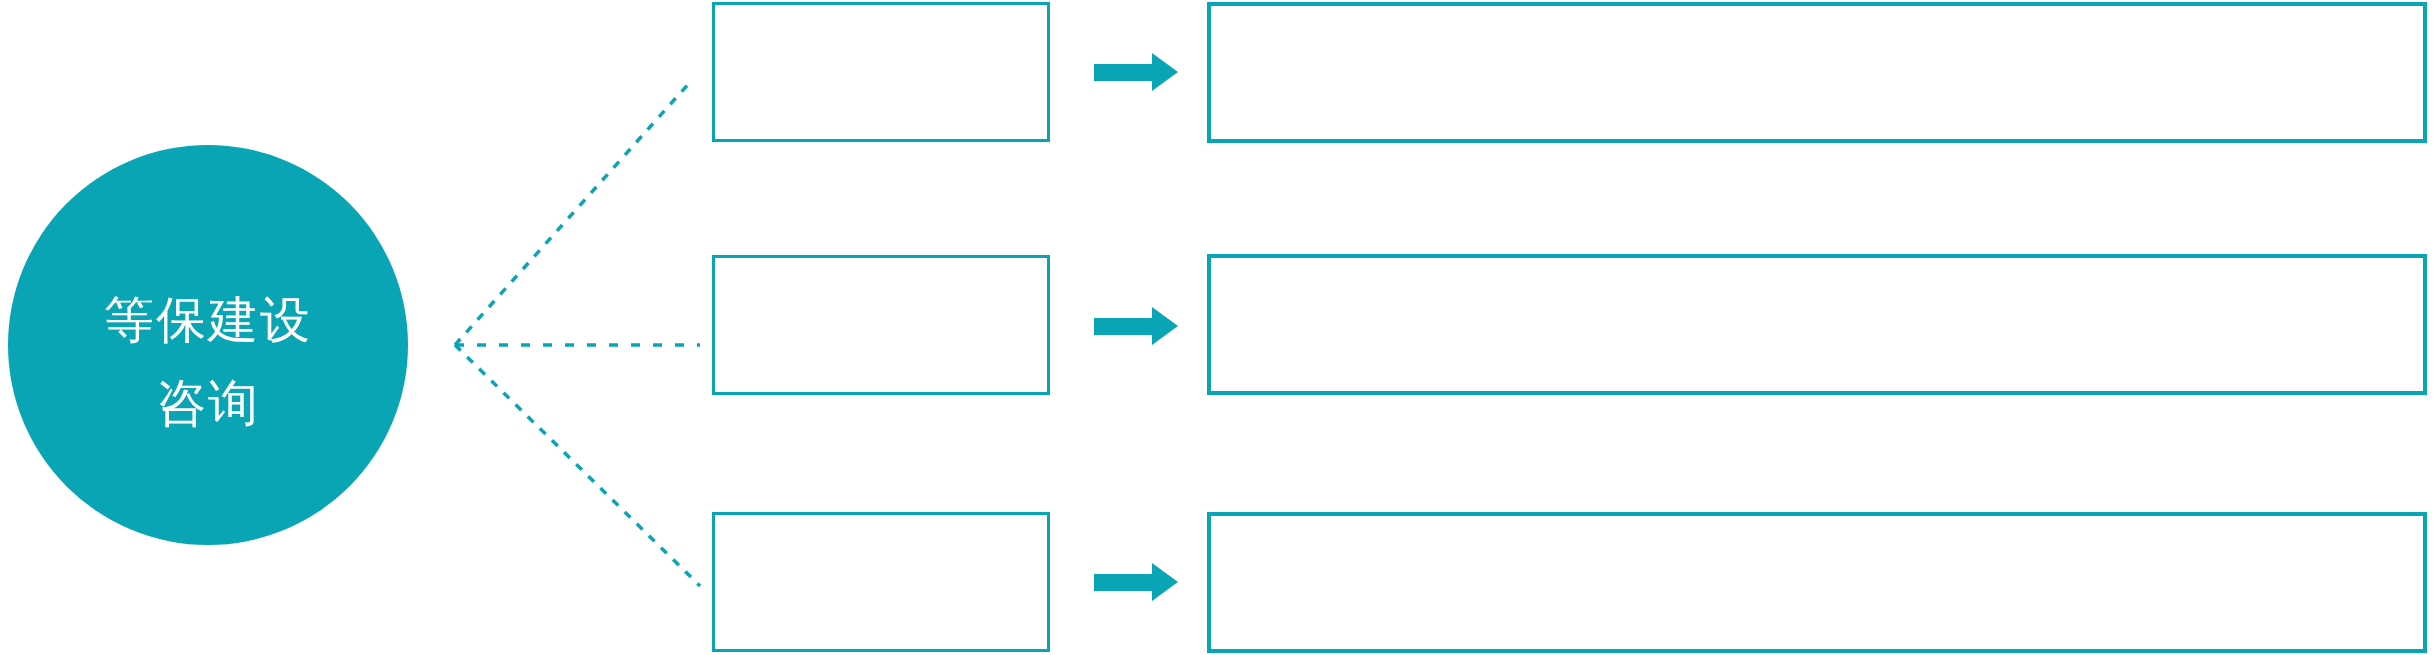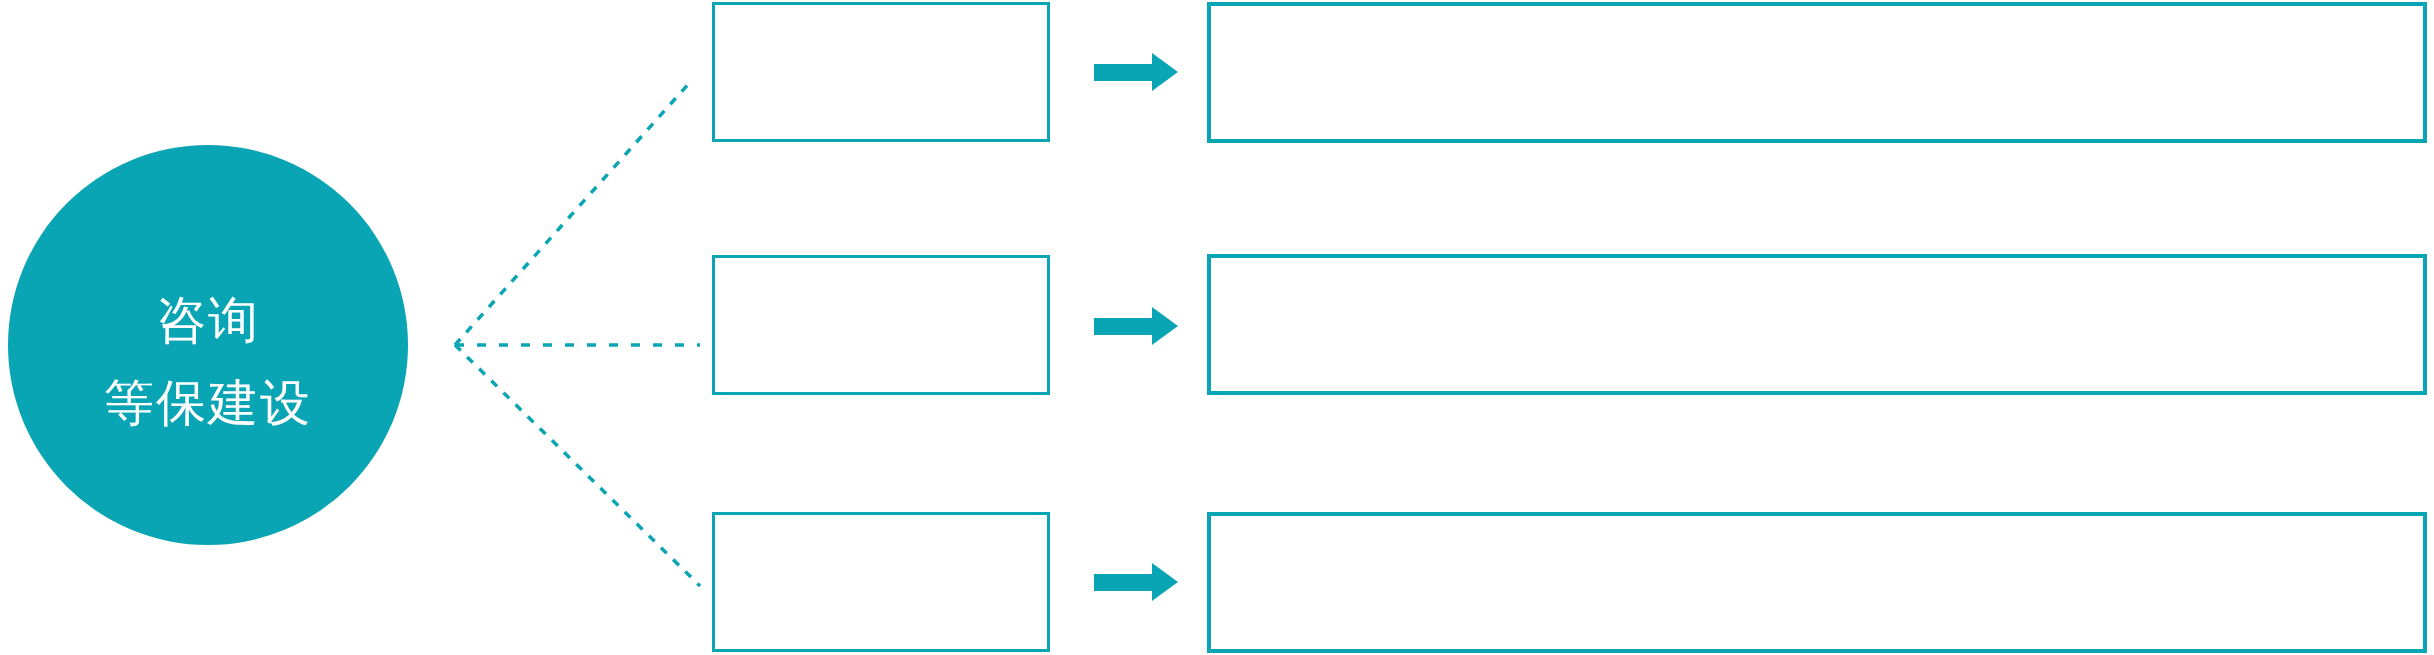--- a/index.html
+++ b/index.html
@@ -108,22 +108,22 @@
 
 <div class="canvas">
 
   <svg class="connector-svg" viewBox="0 0 2434 655" xmlns="http://www.w3.org/2000/svg">
     <line x1="455" y1="345" x2="692" y2="80" stroke-width="3.5" stroke-dasharray="8 9" fill="none" stroke="#0aa5b4"></line>
     <line x1="455" y1="345" x2="700" y2="345" stroke-width="3.5" stroke-dasharray="9 13" fill="none" stroke="#0aa5b4"></line>
     <line x1="455" y1="345" x2="700" y2="586" stroke-width="3.5" stroke-dasharray="8 9" fill="none" stroke="#0aa5b4"></line>
   </svg>
 
   <div class="circle-node">
+    <div class="circle-label">等保建设</div>
     <div class="circle-label">咨询</div>
-    <div class="circle-label">等保建设</div>
   </div>
 
   <div class="small-box row-1">
     <div class="box-text"></div>
   </div>
   <div class="block-arrow row-1">
     <div class="arrow-tail"></div>
     <div class="arrow-head"></div>
   </div>
   <div class="large-box row-1">

